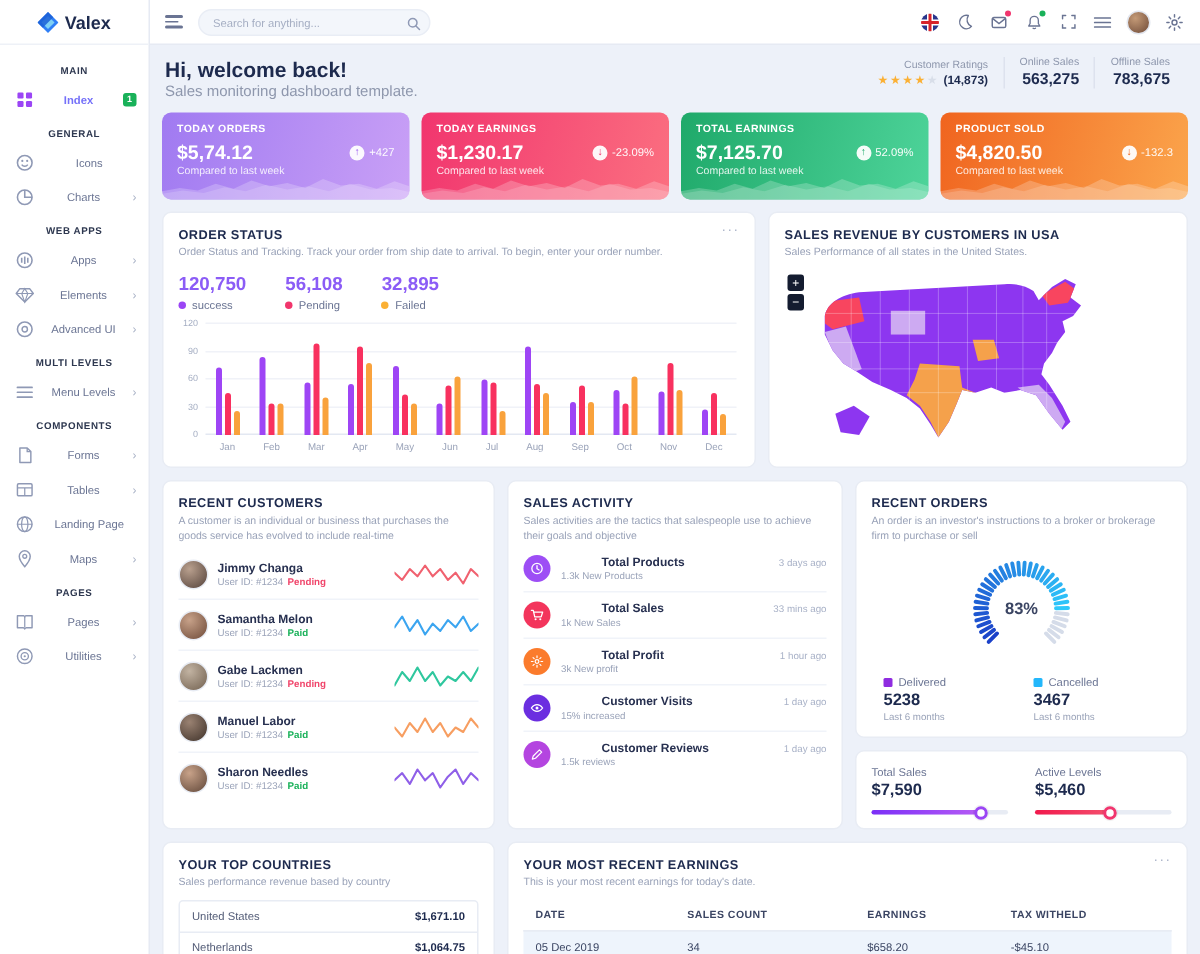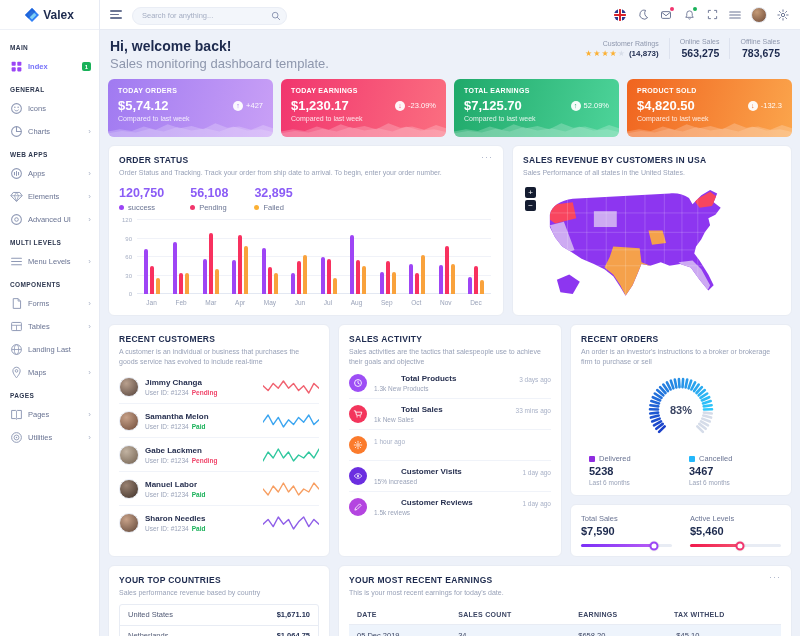--- a/index.html
+++ b/index.html
@@ -4,21 +4,21 @@
 <style>
   * { margin:0; padding:0; box-sizing:border-box; }
   html,body { width:800px; height:636px; overflow:hidden; }
   body { font-family:"Liberation Sans", sans-serif; background:#edf1f9; color:#273050; }
   .layout { display:grid; grid-template-columns:100px 1fr; grid-template-rows:30px 606px; width:800px; height:636px; }
 
   
   .sidebar { grid-row:1/3; background:#fff; border-right:1px solid #e6eaf3; overflow:hidden; }
   .logo { height:30px; display:flex; align-items:center; justify-content:center; gap:4px; border-bottom:1px solid #eef1f7; }
   .logo-text { font-weight:bold; font-size:12px; color:#1d2a4e; }
-  .side-nav { padding:6px 0 0 0; }
+  .side-nav { padding:6px 0 0 0;text-align:center; }
   .side-section-title { font-size:6.5px; font-weight:bold; color:#2e3850; letter-spacing:.4px; padding:8px 10px 4px 10px; }
   .side-item { display:flex; align-items:center; gap:5px; padding:5px 8px 5px 10px; cursor:pointer; color:#6a7493; }
   .side-item .icon { width:13px; height:13px; display:flex; align-items:center; justify-content:center; color:#8f99b5; }
   .side-item .lbl { font-size:7.5px; flex:1; }
   .side-item.active { color:#7571f9; }
   .side-item.active .icon { color:#9b45f5; }
   .side-item.active .lbl { color:#7571f9; font-weight:bold; }
   .side-badge { background:#19b159; color:#fff; font-size:6px; font-weight:bold; border-radius:2px; padding:1.5px 3px; }
   .chev { font-size:8px; color:#aab3c7; }
 
@@ -40,21 +40,21 @@
       linear-gradient(#d8232a,#d8232a) center/2px 100% no-repeat,
       linear-gradient(#fff,#fff) center/100% 4px no-repeat,
       linear-gradient(#fff,#fff) center/4px 100% no-repeat,
       #29368c; }
   .avatar-sm { width:16px; height:16px; border-radius:50%; background:radial-gradient(circle at 35% 30%, #c49a77, #6e4a38); border:1px solid #e2e6ef; cursor:pointer; }
 
   
   .main { padding:6px 8px 0 8px; overflow:hidden; }
   .welcome-row { display:flex; align-items:flex-start; justify-content:space-between; padding:2px 2px 8px 2px; }
   .welcome-title { font-size:14px; font-weight:bold; color:#1d2a4e; }
-  .welcome-sub { font-size:13px; color:#8e97ad; margin-top:2px; }
+  .welcome-sub { font-size:10px; color:#8e97ad; margin-top:2px; }
   .head-stats { display:flex; align-items:center; }
   .head-stat { text-align:right; padding:0 10px; }
   .head-stat + .head-stat { border-left:1px solid #dde2ee; }
   .hs-label { font-size:7px; color:#8e97ad; }
   .hs-value { font-size:10.5px; font-weight:bold; color:#1d2a4e; margin-top:2px; }
   .stars { font-size:8px; letter-spacing:1px; }
   .hs-rating { display:flex; gap:3px; align-items:center; justify-content:flex-end; margin-top:2px; }
   .hs-count { font-size:8px; font-weight:bold; color:#1d2a4e; }
 
   
@@ -276,21 +276,21 @@
           <span class="chev">›</span>
         </div>
         <div class="side-item">
           <span class="icon">
             <svg width="13" height="13" viewBox="0 0 16 16">
               <circle cx="8" cy="8" r="6" fill="none" stroke="currentColor" stroke-width="1.2"></circle>
               <line x1="2" y1="8" x2="14" y2="8" stroke="currentColor" stroke-width="1"></line>
               <ellipse cx="8" cy="8" rx="2.6" ry="6" fill="none" stroke="currentColor" stroke-width="1"></ellipse>
             </svg>
           </span>
-          <span class="lbl">Landing Last</span>
+          <span class="lbl">Landing Page</span>
         </div>
         <div class="side-item">
           <span class="icon">
             <svg width="13" height="13" viewBox="0 0 16 16">
               <path d="M8 1.5C5.5 1.5 3.5 3.6 3.5 6c0 3.4 4.5 8.5 4.5 8.5S12.5 9.4 12.5 6c0-2.4-2-4.5-4.5-4.5Z" fill="none" stroke="currentColor" stroke-width="1.2"></path>
               <circle cx="8" cy="6" r="1.6" fill="none" stroke="currentColor" stroke-width="1.1"></circle>
             </svg>
           </span>
           <span class="lbl">Maps</span>
           <span class="chev">›</span>
@@ -744,20 +744,24 @@
                     <line x1="8" y1="12.2" x2="8" y2="14"></line>
                     <line x1="2" y1="8" x2="3.8" y2="8"></line>
                     <line x1="12.2" y1="8" x2="14" y2="8"></line>
                     <line x1="3.8" y1="3.8" x2="5" y2="5"></line>
                     <line x1="11" y1="11" x2="12.2" y2="12.2"></line>
                     <line x1="12.2" y1="3.8" x2="11" y2="5"></line>
                     <line x1="5" y1="11" x2="3.8" y2="12.2"></line>
                   </g>
                 </svg>
               </div>
+              <div class="act-info">
+                <div class="act-title">Total Profit</div>
+                <div class="act-sub">3k New profit</div>
+              </div>
               <div class="act-time">1 hour ago</div>
             </div>
             <div class="act-row">
               <div class="act-ico" style="background: rgb(107, 46, 224);">
                 <svg width="10" height="10" viewBox="0 0 16 16">
                   <path d="M2 8s2.4-3.6 6-3.6S14 8 14 8s-2.4 3.6-6 3.6S2 8 2 8Z" fill="none" stroke="#fff" stroke-width="1.3"></path>
                   <circle cx="8" cy="8" r="1.6" fill="#fff"></circle>
                 </svg>
               </div>
               <div class="act-info">

